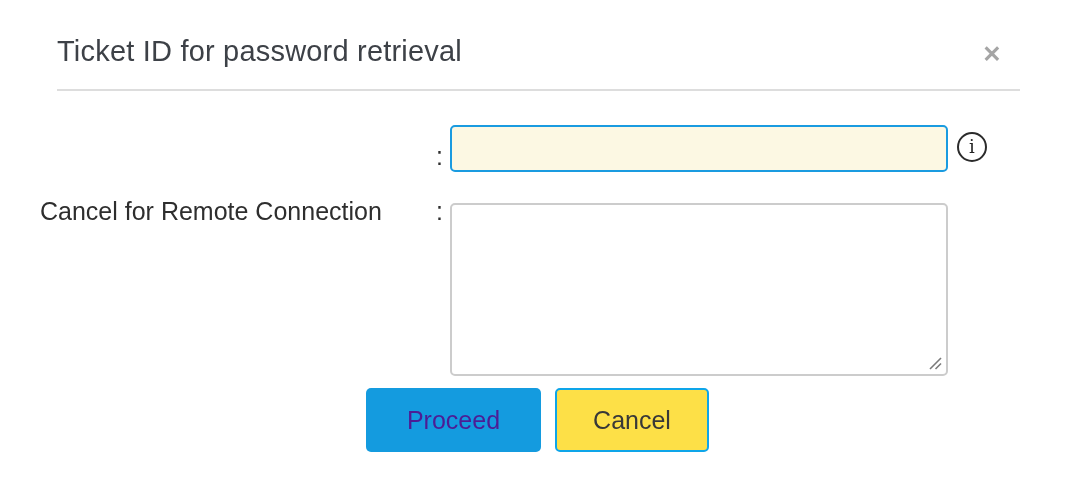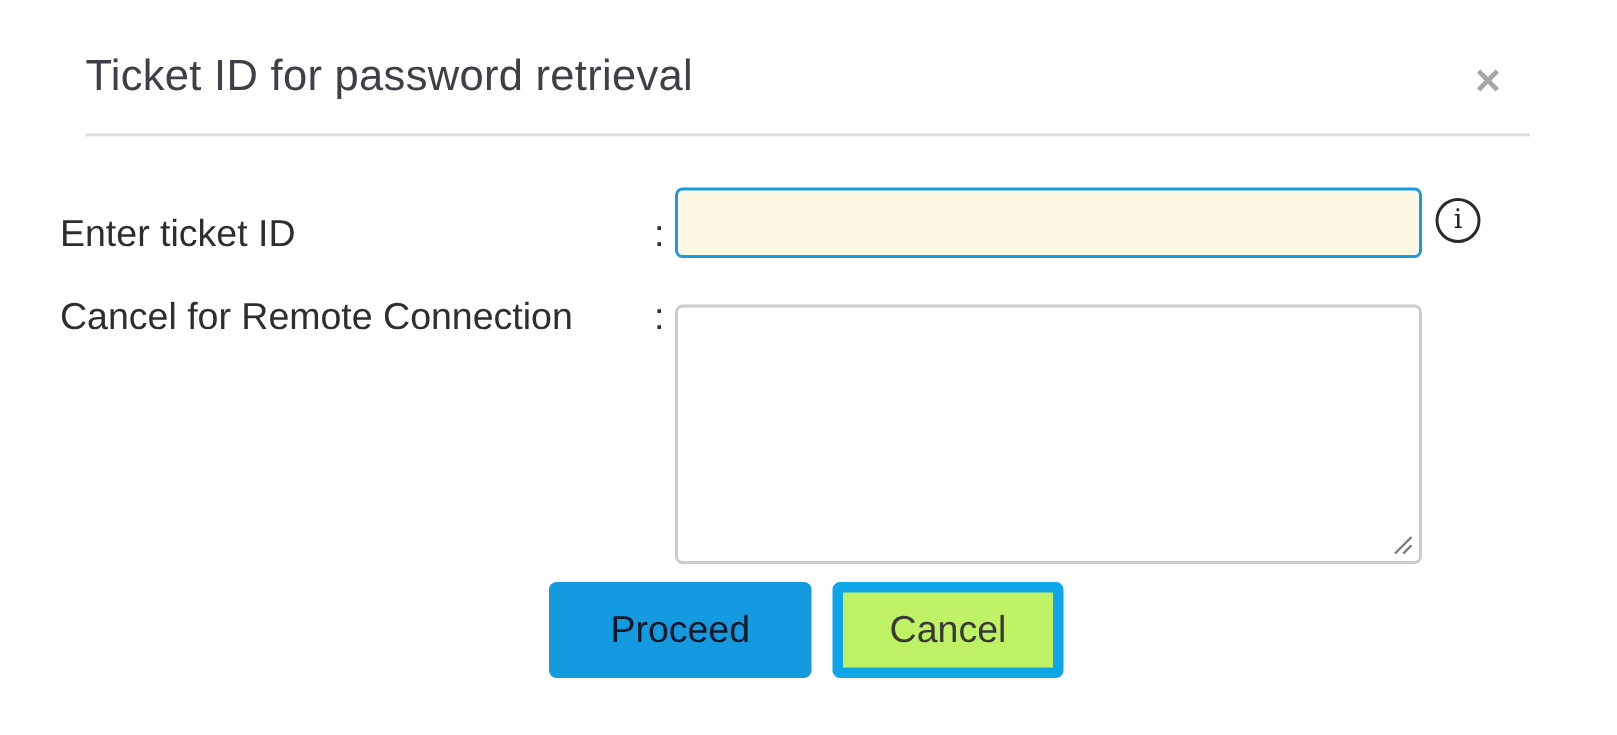--- a/index.html
+++ b/index.html
@@ -134,42 +134,41 @@
     cursor: pointer;
     display: flex;
     align-items: center;
     justify-content: center;
   }
   .btn-proceed {
     left: 366px;
     width: 175px;
     background: #149bdf;
     border: none;
-    color: #0f172a;
+    color: #4c1d95;
   }
   .btn-cancel {
     left: 555px;
     width: 154px;
-    background: #bef264;
-    border: 7px solid #0ea5e9;
+    background: #fde047;
+    border: 2px solid #0ea5e9;
     color: #383838;
   }
 </style>
 </head>
 <body>
 
 <div class="dialog">
 
   <div class="dialog-title">Ticket ID for password retrieval</div>
 
   <div class="close-btn">✕</div>
 
   <div class="divider"></div>
 
-  <div class="field-label label-ticket">Enter ticket ID</div>
   <div class="colon colon-ticket">:</div>
   <input type="text" class="ticket-input" value="" style="">
 
   <div class="info-badge">
     <span class="info-glyph">i</span>
   </div>
 
   <div class="field-label label-reason">Cancel for Remote Connection</div>
   <div class="colon colon-reason">:</div>
 

